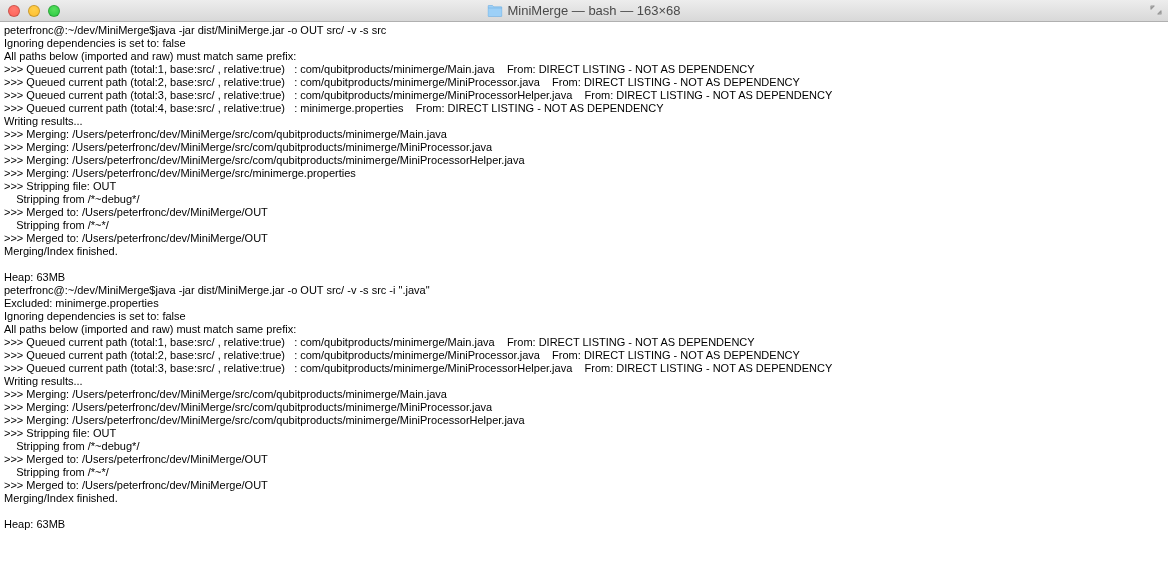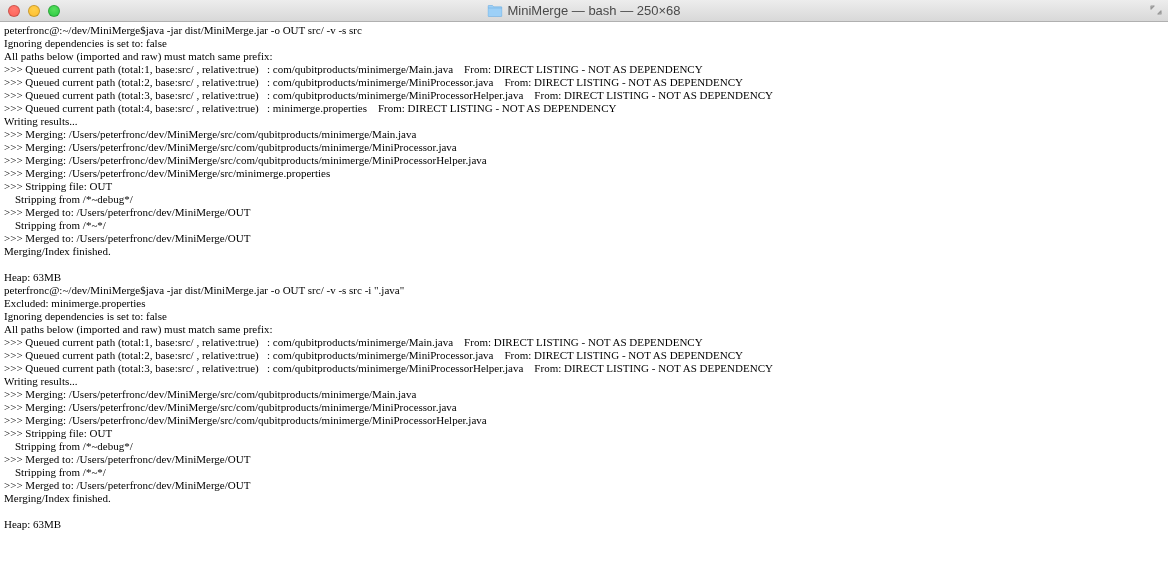--- a/index.html
+++ b/index.html
@@ -46,21 +46,21 @@
     }
     .folder-icon svg { display: block; }
     .expand-btn {
       position: absolute;
       right: 4px;
       top: 3px;
       width: 16px; height: 14px;
       display: flex; align-items: center; justify-content: center;
     }
     .terminal {
-      font-family: Liberation Serif, serif;
+      font-family: Liberation Sans, sans-serif;
       font-size: 11px;
       line-height: 13px;
       white-space: pre;
       color: #000;
       padding: 2px 2px 0 4px;
       letter-spacing: 0;
     }
     .terminal div { white-space: pre; }
   </style>
 </head>
@@ -72,21 +72,21 @@
     <div class="light yellow"></div>
     <div class="light green"></div>
   </div>
   <div class="title-center">
     <span class="folder-icon">
       <svg width="15" height="12" viewBox="0 0 15 12">
         <path d="M0.5 2.5 L0.5 1.2 Q0.5 0.5 1.2 0.5 L5 0.5 L6.3 1.8 L13.8 1.8 Q14.5 1.8 14.5 2.5 L14.5 10.8 Q14.5 11.5 13.8 11.5 L1.2 11.5 Q0.5 11.5 0.5 10.8 Z" fill="#9dd0f7" stroke="#6faee0" stroke-width="0.6"></path>
         <path d="M0.5 3 L14.5 3" stroke="#6faee0" stroke-width="0.6"></path>
       </svg>
     </span>
-    <span>MiniMerge — bash — 250×68</span>
+    <span>MiniMerge — bash — 163×68</span>
   </div>
   <div class="expand-btn">
     <svg width="12" height="10" viewBox="0 0 12 10">
       <path d="M1 4 L4 1 M1 1 L1 4 M1 1 L4 1" stroke="#989898" stroke-width="1.2" fill="none" stroke-linecap="round"></path>
       <path d="M11 6 L8 9 M11 9 L11 6 M11 9 L8 9" stroke="#989898" stroke-width="1.2" fill="none" stroke-linecap="round"></path>
     </svg>
   </div>
 </div>
 
 <div class="terminal" id="terminal"><div>peterfronc@:~/dev/MiniMerge$java -jar dist/MiniMerge.jar -o OUT src/ -v -s src</div><div>Ignoring dependencies is set to: false</div><div>All paths below (imported and raw) must match same prefix:</div><div>&gt;&gt;&gt; Queued current path (total:1, base:src/ , relative:true)   : com/qubitproducts/minimerge/Main.java    From: DIRECT LISTING - NOT AS DEPENDENCY</div><div>&gt;&gt;&gt; Queued current path (total:2, base:src/ , relative:true)   : com/qubitproducts/minimerge/MiniProcessor.java    From: DIRECT LISTING - NOT AS DEPENDENCY</div><div>&gt;&gt;&gt; Queued current path (total:3, base:src/ , relative:true)   : com/qubitproducts/minimerge/MiniProcessorHelper.java    From: DIRECT LISTING - NOT AS DEPENDENCY</div><div>&gt;&gt;&gt; Queued current path (total:4, base:src/ , relative:true)   : minimerge.properties    From: DIRECT LISTING - NOT AS DEPENDENCY</div><div>Writing results...</div><div>&gt;&gt;&gt; Merging: /Users/peterfronc/dev/MiniMerge/src/com/qubitproducts/minimerge/Main.java</div><div>&gt;&gt;&gt; Merging: /Users/peterfronc/dev/MiniMerge/src/com/qubitproducts/minimerge/MiniProcessor.java</div><div>&gt;&gt;&gt; Merging: /Users/peterfronc/dev/MiniMerge/src/com/qubitproducts/minimerge/MiniProcessorHelper.java</div><div>&gt;&gt;&gt; Merging: /Users/peterfronc/dev/MiniMerge/src/minimerge.properties</div><div>&gt;&gt;&gt; Stripping file: OUT</div><div>    Stripping from /*~debug*/</div><div>&gt;&gt;&gt; Merged to: /Users/peterfronc/dev/MiniMerge/OUT</div><div>    Stripping from /*~*/</div><div>&gt;&gt;&gt; Merged to: /Users/peterfronc/dev/MiniMerge/OUT</div><div>Merging/Index finished.</div><div>&nbsp;</div><div>Heap: 63MB</div><div>peterfronc@:~/dev/MiniMerge$java -jar dist/MiniMerge.jar -o OUT src/ -v -s src -i ".java"</div><div>Excluded: minimerge.properties</div><div>Ignoring dependencies is set to: false</div><div>All paths below (imported and raw) must match same prefix:</div><div>&gt;&gt;&gt; Queued current path (total:1, base:src/ , relative:true)   : com/qubitproducts/minimerge/Main.java    From: DIRECT LISTING - NOT AS DEPENDENCY</div><div>&gt;&gt;&gt; Queued current path (total:2, base:src/ , relative:true)   : com/qubitproducts/minimerge/MiniProcessor.java    From: DIRECT LISTING - NOT AS DEPENDENCY</div><div>&gt;&gt;&gt; Queued current path (total:3, base:src/ , relative:true)   : com/qubitproducts/minimerge/MiniProcessorHelper.java    From: DIRECT LISTING - NOT AS DEPENDENCY</div><div>Writing results...</div><div>&gt;&gt;&gt; Merging: /Users/peterfronc/dev/MiniMerge/src/com/qubitproducts/minimerge/Main.java</div><div>&gt;&gt;&gt; Merging: /Users/peterfronc/dev/MiniMerge/src/com/qubitproducts/minimerge/MiniProcessor.java</div><div>&gt;&gt;&gt; Merging: /Users/peterfronc/dev/MiniMerge/src/com/qubitproducts/minimerge/MiniProcessorHelper.java</div><div>&gt;&gt;&gt; Stripping file: OUT</div><div>    Stripping from /*~debug*/</div><div>&gt;&gt;&gt; Merged to: /Users/peterfronc/dev/MiniMerge/OUT</div><div>    Stripping from /*~*/</div><div>&gt;&gt;&gt; Merged to: /Users/peterfronc/dev/MiniMerge/OUT</div><div>Merging/Index finished.</div><div>&nbsp;</div><div>Heap: 63MB</div></div>

